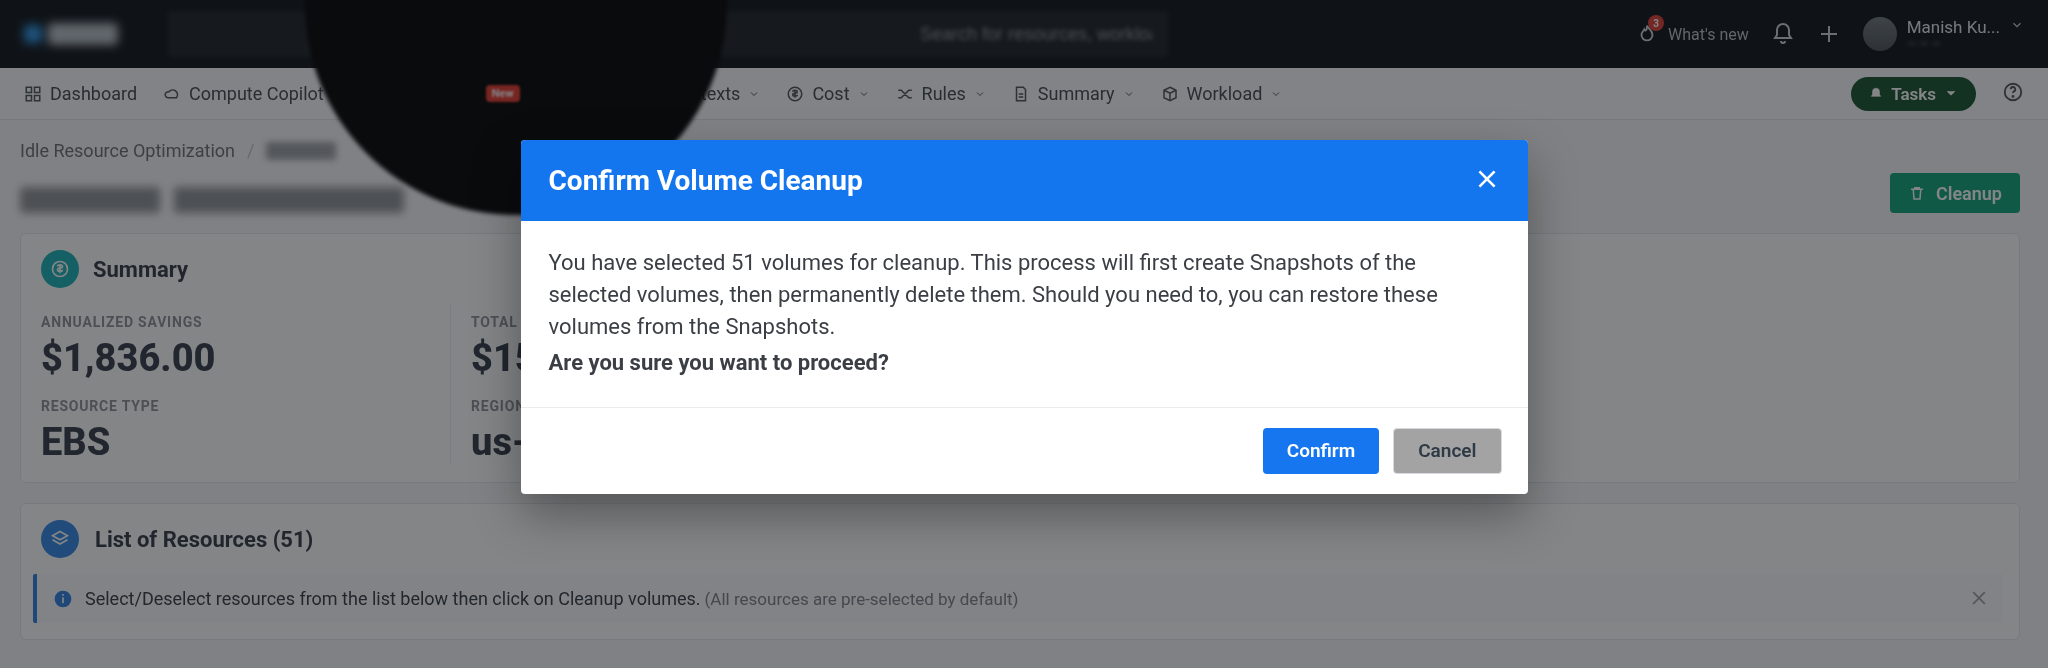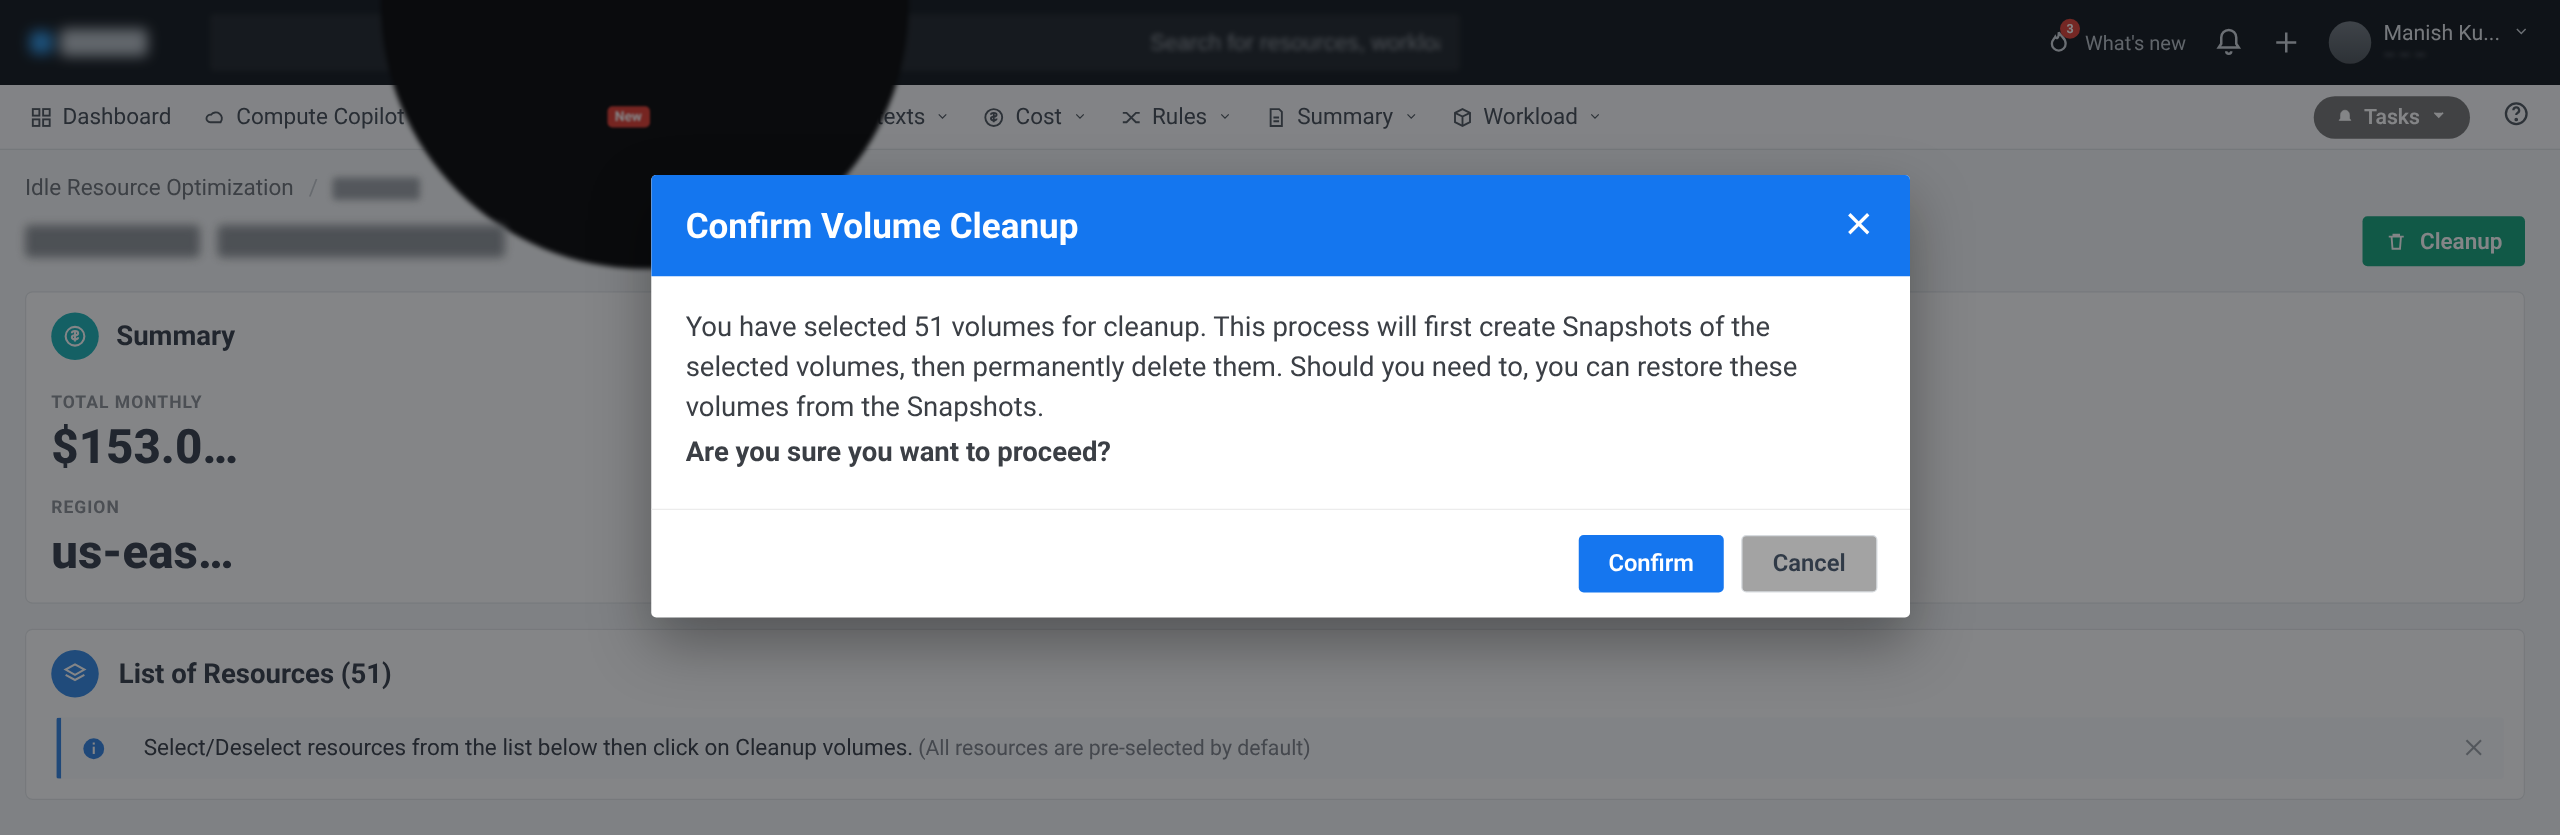--- a/index.html
+++ b/index.html
@@ -37,32 +37,32 @@
   .chev svg { width: 14px; height: 14px; stroke: #cbd2d8; fill: none; stroke-width: 2; }
 
   
   .navbar { height: 52px; background: #fafbfc; border-bottom: 1px solid #e0e3e6; display: flex; align-items: center; padding: 0 24px; gap: 26px; font-size: 18px; color: #404852; }
   .nav-item { display: flex; align-items: center; gap: 8px; cursor: pointer; }
   .nav-item svg { width: 18px; height: 18px; stroke: #4a525b; fill: none; stroke-width: 2; }
   .nav-item .chev svg, .chev-sm svg { width: 12px; height: 12px; stroke: #4a525b; fill: none; stroke-width: 2; }
   .badge-new { background: #e1372b; color: #fff; font-size: 11px; font-weight: 700; padding: 2px 6px; border-radius: 4px; filter: blur(1px); }
   .nav-spacer { flex: 1; }
   .btn-tasks {
-    background: #737373; color: #fff; border-radius: 999px; height: 34px;
+    background: #14532d; color: #fff; border-radius: 999px; height: 34px;
     display: flex; align-items: center; padding: 0 18px; gap: 8px; font-size: 17px; font-weight: 600;
   }
   .btn-tasks svg { width: 14px; height: 14px; stroke: #fff; fill: #fff; }
   .help-icon svg { width: 22px; height: 22px; stroke: #4a525b; fill: none; stroke-width: 2; }
 
   
   .page { padding: 20px 28px 0 20px; position: relative; height: calc(100% - 120px); overflow: hidden; }
   .crumbs { font-size: 18px; color: #6a6f75; display: flex; align-items: center; gap: 12px; margin-bottom: 12px;}
   .crumbs .sep { color: #c2c7cc; }
   .crumb-blur { width: 70px; height: 18px; background: #9ba0a6; filter: blur(3px); border-radius: 3px; display:inline-block;}
-  .title-row { display: flex; align-items: center; margin-bottom: 20px;}
+  .title-row { display: flex; align-items: flex-end; margin-bottom: 20px;}
   .title-blur { display: flex; gap: 14px; }
   .title-blur span { display: inline-block; height: 26px; background: #8d9297; filter: blur(4px); border-radius: 4px;}
   .title-blur .a{width:140px;} .title-blur .b{width:230px;}
   .title-actions { margin-left: auto; display: flex; gap: 14px; }
   .btn-green, .btn-blue {
     height: 40px; border-radius: 4px; display: flex; align-items: center; font-size: 18px; font-weight: 600;
     padding: 0 18px; gap: 10px; color: #fff;
   }
   .btn-green { background: #0fa37a; } .btn-blue { background: #1b6fc9; }
   .btn-green svg, .btn-blue svg { width: 18px; height: 18px; stroke: #fff; fill: none; stroke-width: 2;}
@@ -77,21 +77,21 @@
   .summary-title { font-size: 22px; font-weight: 700; color: #313945;}
   .summary-grid { display: flex; padding: 6px 0 18px 0; margin-top: 4px; }
   .metric { flex: 0 0 430px; padding: 10px 20px 0 20px; border-right: 1px solid #edf0f2;}
   .metric:last-child { border-right: none; }
   .metric-label { font-size: 14px; letter-spacing: .8px; color: #8a8f95; font-weight: 700; text-transform: uppercase;}
   .metric-value { font-size: 38px; font-weight: 800; color: #303a47; margin-top: 6px;}
   .metric-label2 { margin-top: 18px; }
 
   .resources { margin-top: 20px; }
   .resources-head { display: flex; align-items: center; gap: 16px; padding: 16px 20px 10px 20px;}
-  .info-strip { margin: 6px 16px 16px 24px; border-left: 4px solid #2d7fe2; background: #f8fafc; padding: 14px 16px; display: flex; align-items: center; gap: 30px; border-radius: 2px; position:relative;}
+  .info-strip { margin: 6px 16px 16px 12px; border-left: 4px solid #2d7fe2; background: #f8fafc; padding: 14px 16px; display: flex; align-items: center; gap: 12px; border-radius: 2px; position:relative;}
   .info-strip svg { width: 20px; height: 20px; fill: #2d7fe2; }
   .info-text { font-size: 18px; color: #333a44; }
   .info-sub { font-size: 17px; color: #7b8088; }
   .close-corner { position:absolute; right:14px; top:14px; width:16px; height:16px; stroke:#9aa0a6; fill:none; stroke-width:2;}
 
   
   .overlay {
     position: absolute; inset: 0; background: rgba(20,22,24,.52);
     display: flex; align-items: flex-start; justify-content: center;
     padding-top: 140px;
@@ -289,20 +289,26 @@
       <div class="round-icon teal">
         <svg viewBox="0 0 24 24">
             <circle cx="12" cy="12" r="9"></circle>
             <path d="M12 7v10M9 9c0-1 1-2 3-2s3 1 3 2-1 2-3 2-3 1-3 2 1 2 3 2 3-1 3-2"></path>
           </svg>
       </div>
       <div class="summary-title">Summary</div>
     </div>
     <div class="summary-grid">
       <div class="metric">
+        <div class="metric-label">ANNUALIZED SAVINGS</div>
+        <div class="metric-value">$1,836.00</div>
+        <div class="metric-label metric-label2">RESOURCE TYPE</div>
+        <div class="metric-value">EBS</div>
+      </div>
+      <div class="metric">
         <div class="metric-label">TOTAL MONTHLY</div>
         <div class="metric-value">$153.0…</div>
         <div class="metric-label metric-label2">REGION</div>
         <div class="metric-value">us-eas…</div>
       </div>
     </div>
   </div>
 
   <div class="card resources">
     <div class="resources-head">

